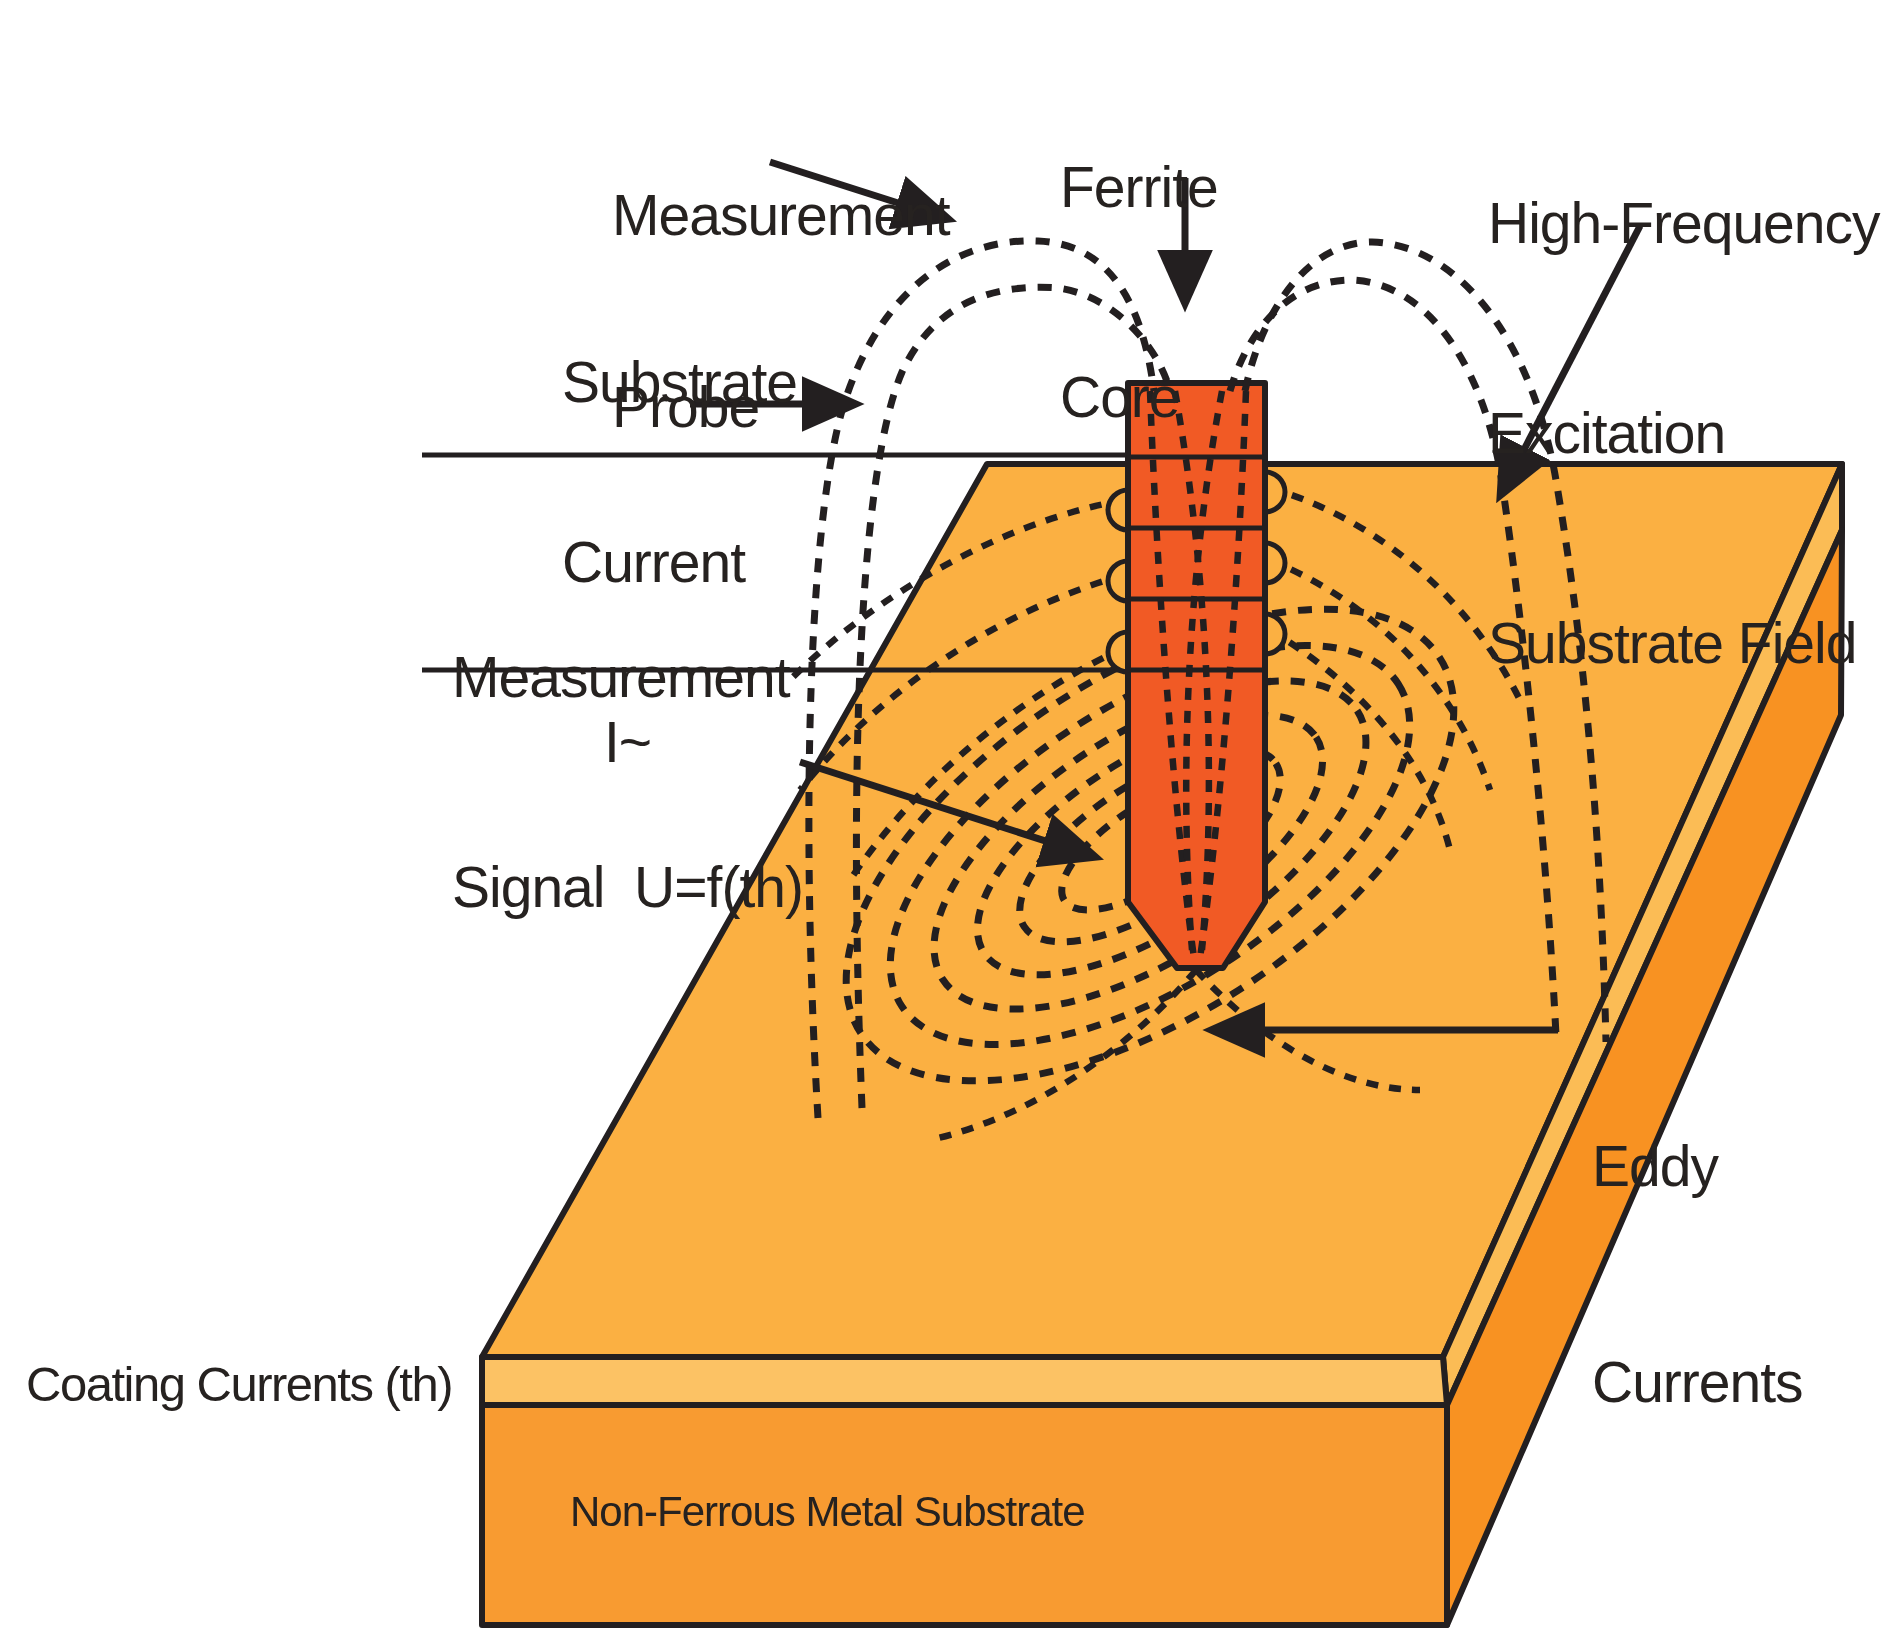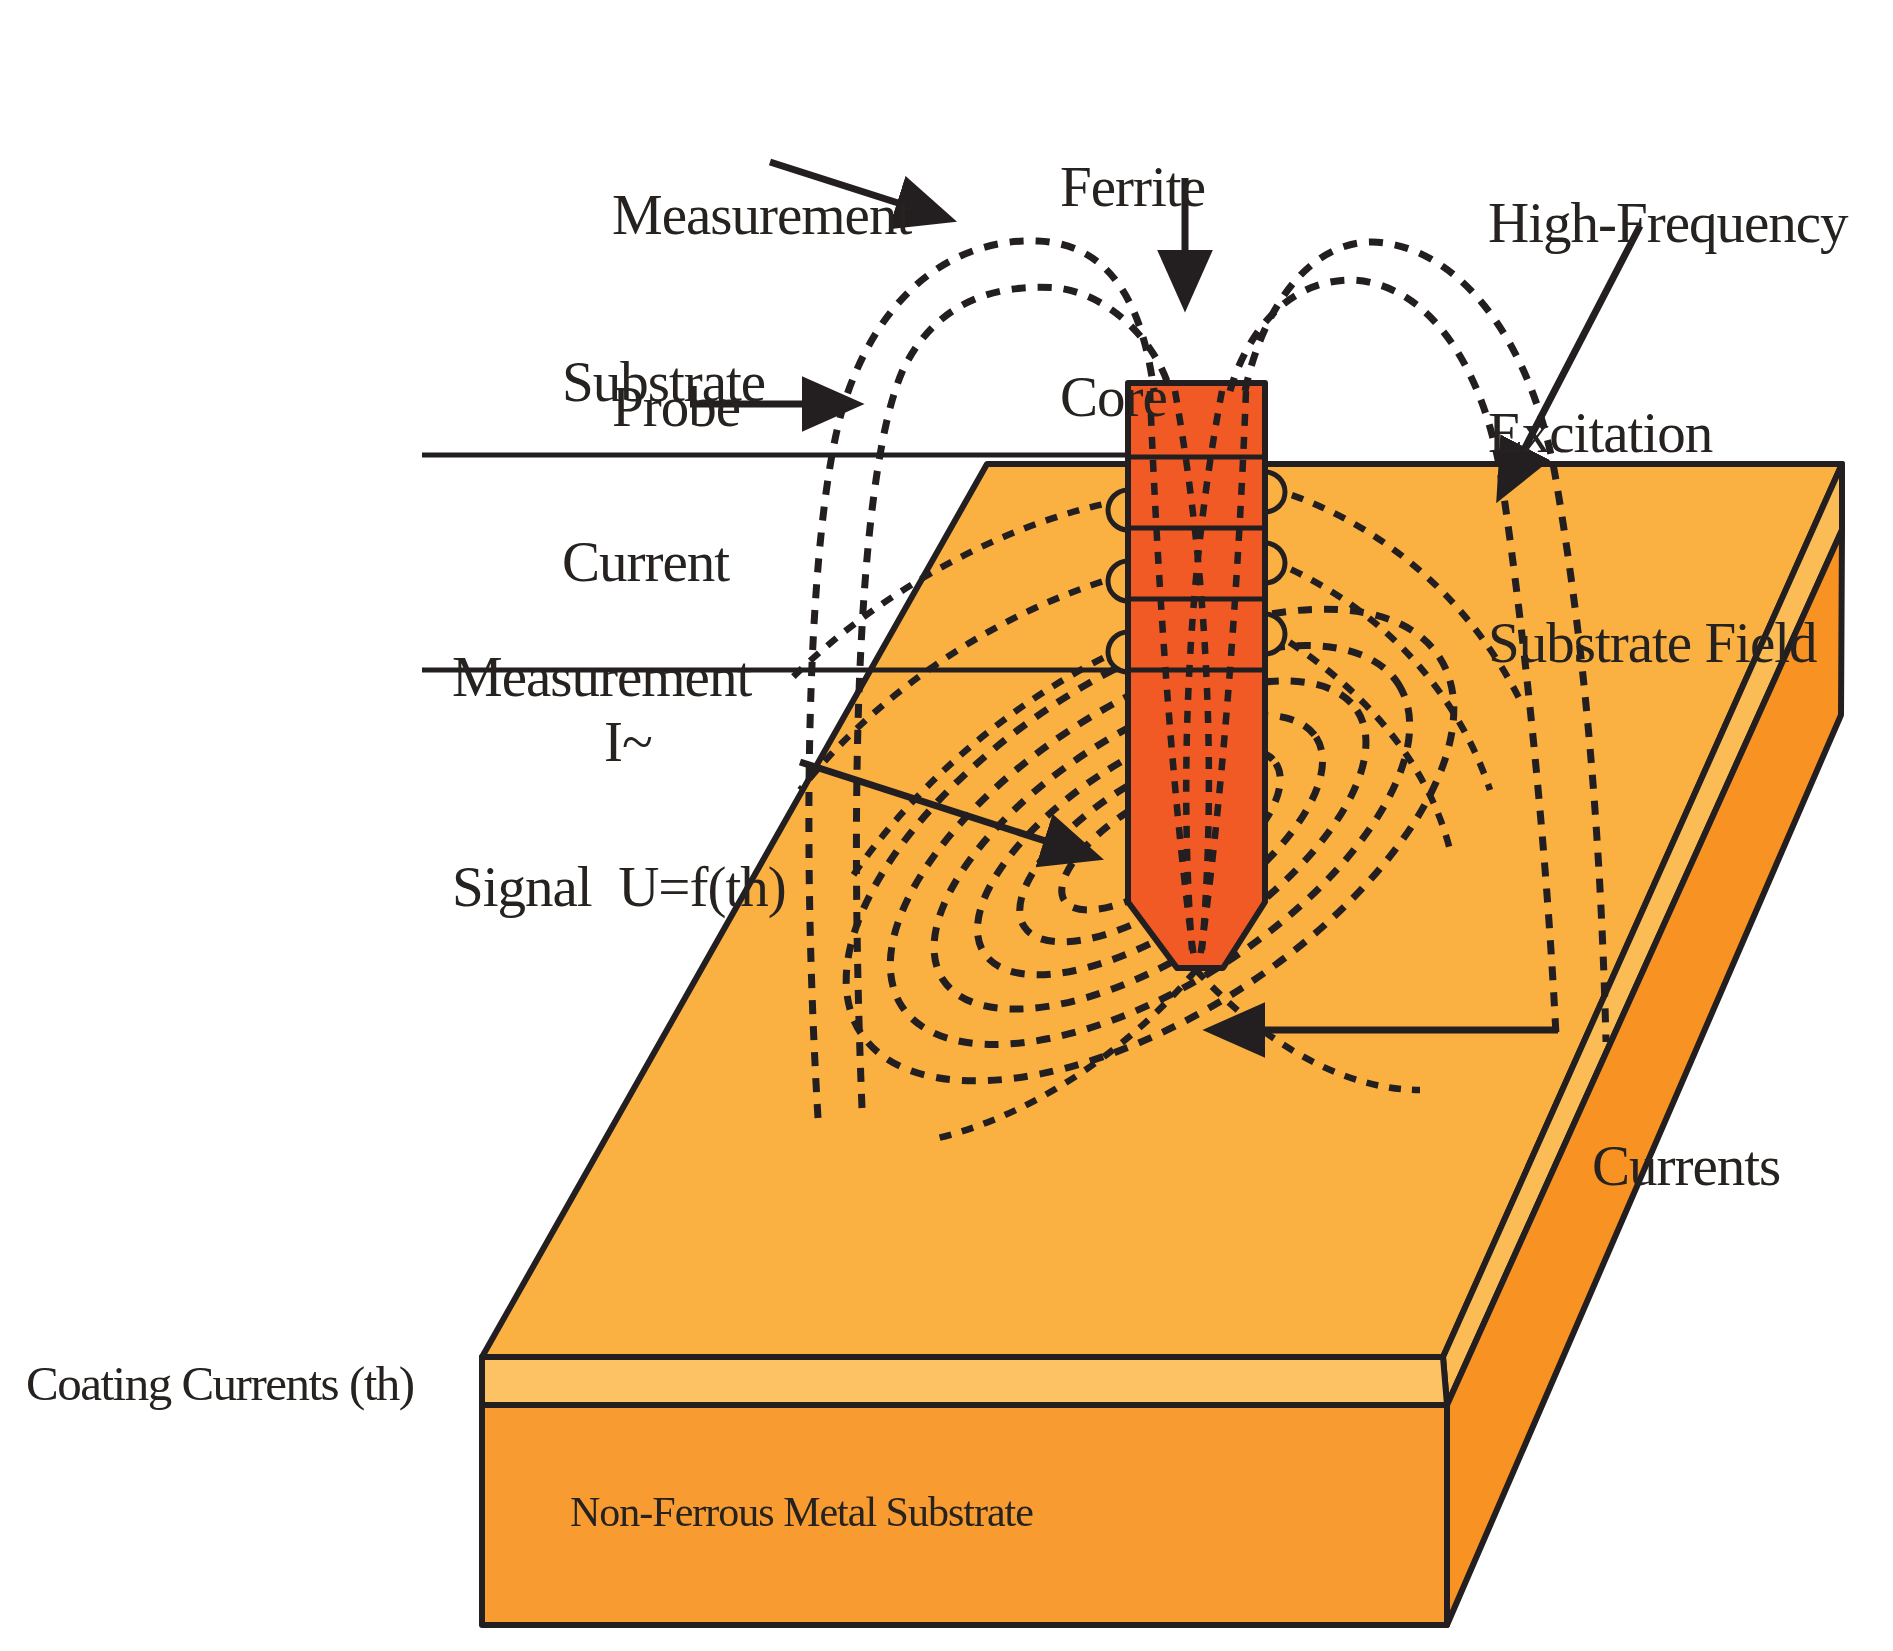--- a/index.html
+++ b/index.html
@@ -1,20 +1,20 @@
 <!DOCTYPE html>
 <html><head>
 <meta charset="utf-8">
 <style>
   html,body{margin:0;padding:0;background:#fff;}
   #stage{
     position:relative;
     width:1893px;height:1651px;
     background:var(--c-bg,#fff);
-    font-family:Liberation Serif, serif;
+    font-family:Liberation Sans, sans-serif;
     overflow:hidden;
   }
   #art{position:absolute;left:0;top:0;}
   
   .face-top   {fill:var(--c-top);    stroke:var(--c-line);stroke-width:6;stroke-linejoin:round;}
   .face-coat  {fill:var(--c-coat);   stroke:var(--c-line);stroke-width:6;stroke-linejoin:round;}
   .face-coat-r{fill:var(--c-coat-r); stroke:var(--c-line);stroke-width:6;stroke-linejoin:round;}
   .face-front {fill:var(--c-front);  stroke:var(--c-line);stroke-width:6;stroke-linejoin:round;}
   .face-right {fill:var(--c-right);  stroke:var(--c-line);stroke-width:6;stroke-linejoin:round;}
   .probe-body {fill:var(--c-probe);  stroke:var(--c-line);stroke-width:6;stroke-linejoin:round;}
@@ -141,20 +141,21 @@
     <div>Current</div>
     <div style="padding-left:42px;">I~</div>
   </div>
 
   <div class="lbl" id="lbl-signal" style="left:452px;top:502px;line-height:70px;">
     <div>Measurement</div>
     <div>Signal  U=f(th)</div>
   </div>
 
   <div class="lbl" id="lbl-eddy" style="left:1592px;top:986px;line-height:72px;">
+    <div>Eddy</div>
     <div>Currents</div>
   </div>
 
   <div class="lbl" id="lbl-coating" style="left:26px;top:1352px;font-size:49px;letter-spacing:-1.5px;">Coating Currents (th)</div>
 
   <div class="lbl" id="lbl-substrate" style="left:570px;top:1480px;font-size:42px;">Non-Ferrous Metal Substrate</div>
 
 </div>
 
 </body></html>

